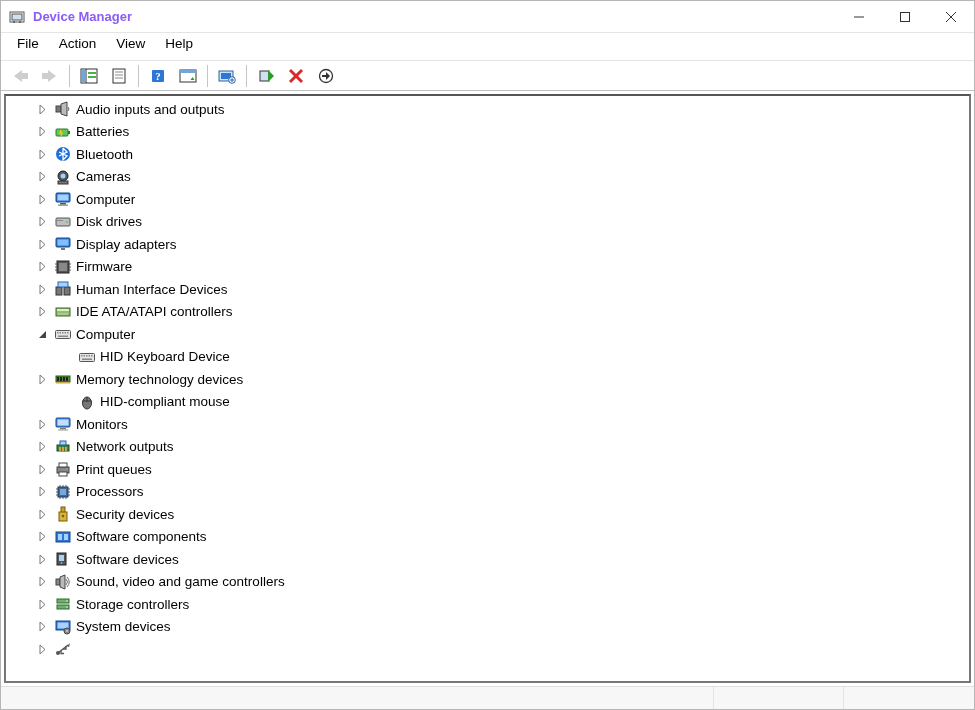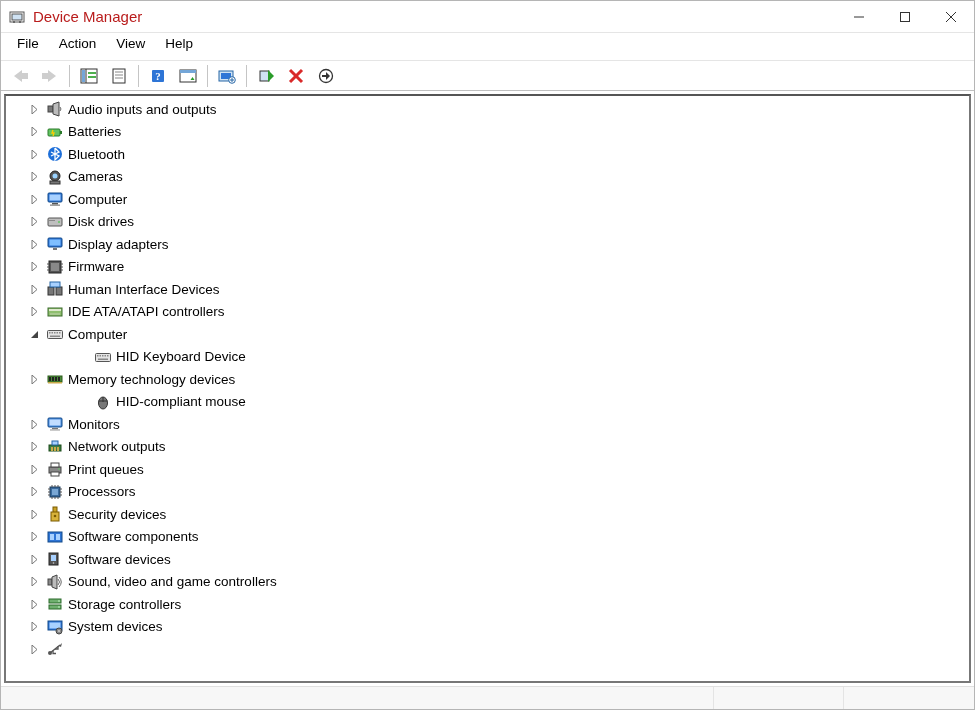--- a/index.html
+++ b/index.html
@@ -1,41 +1,41 @@
 <!DOCTYPE html>
 <html><head>
 <meta charset="utf-8">
 <style>
   * { box-sizing: border-box; }
   html, body { margin: 0; padding: 0; font-family: "Segoe UI", sans-serif; font-size: 13px; color: #000; background:#fff;}
   .window { width: 975px; height: 710px; border:1px solid #b5b5b5; display:flex; flex-direction:column; background:#fff; position:relative; }
   
   .titlebar { height:32px; display:flex; align-items:center; padding:0 0 0 8px; border-bottom:1px solid #e5e5e5;}
   .titlebar .app-icon { width:16px; height:16px; margin-right:8px; display:flex; align-items:center; justify-content:center;}
-  .titlebar .title { flex:0 0 auto; color:#b91c1c; font-size:15px;}
+  .titlebar .title { flex:0 0 auto; color:#8b5cf6; font-size:13px;font-weight:bold;}
   .titlebar .spacer { flex:1; }
   .titlebar .winbtn { width:46px; height:32px; display:flex; align-items:center; justify-content:center; color:#333;}
   
   .menubar { height:28px; display:flex; align-items:flex-start; padding: 0 6px; border-bottom:1px solid #e5e5e5;}
   .menubar .menu-item { padding:3px 10px; font-size:13.5px; cursor:default; }
   
   .toolbar { height:30px; display:flex; align-items:center; padding:2px 4px; gap:0; border-bottom:1px solid #c0c0c0;}
   .tbbtn { width:26px; height:26px; display:flex; align-items:center; justify-content:center; margin:0 2px; border:1px solid transparent; cursor:default;}
   .tbsep { width:1px; height:22px; background:#c5c5c5; margin:0 4px;}
   .tbbtn.disabled { opacity:0.5; }
   
   .content-wrap { flex:1; border:2px solid #777; margin:3px; position:relative; display:flex; overflow:hidden; border-top-color:#555;}
   .tree { flex:1; overflow-y:auto; overflow-x:hidden; padding:2px 0 0 0;}
   .row { display:flex; align-items:center; height:22.5px; padding-left:6px; white-space:nowrap; cursor:default;}
   .expander { width:16px; height:16px; display:flex; align-items:center; justify-content:center; color:#555; font-size:10px; margin-right:2px;}
   .expander.none{ visibility:hidden;}
   .node-icon { width:18px; height:18px; margin:0 4px 0 2px; display:flex; align-items:center; justify-content:center;}
   .node-label { font-size:13.5px; }
-  .indent-1 { padding-left: 20px; }
-  .indent-2 { padding-left: 68px; text-align: center; }
+  .indent-1 { padding-left: 28px; }
+  .indent-2 { padding-left: 52px; text-align: center; }
   
   .tree::-webkit-scrollbar{width:17px;background:#f0f0f0;}
   .tree::-webkit-scrollbar-thumb{background:#c2c2c2;}
   .tree::-webkit-scrollbar-button{height:17px;background:#f0f0f0;display:block;}
   
   .statusbar{height:23px;border-top:1px solid #e0e0e0;background:#f7f7f7;display:flex;}
   .statusbar .cell{border-right:1px solid #e4e4e4;height:100%;}
 </style>
 </head>
 <body>

